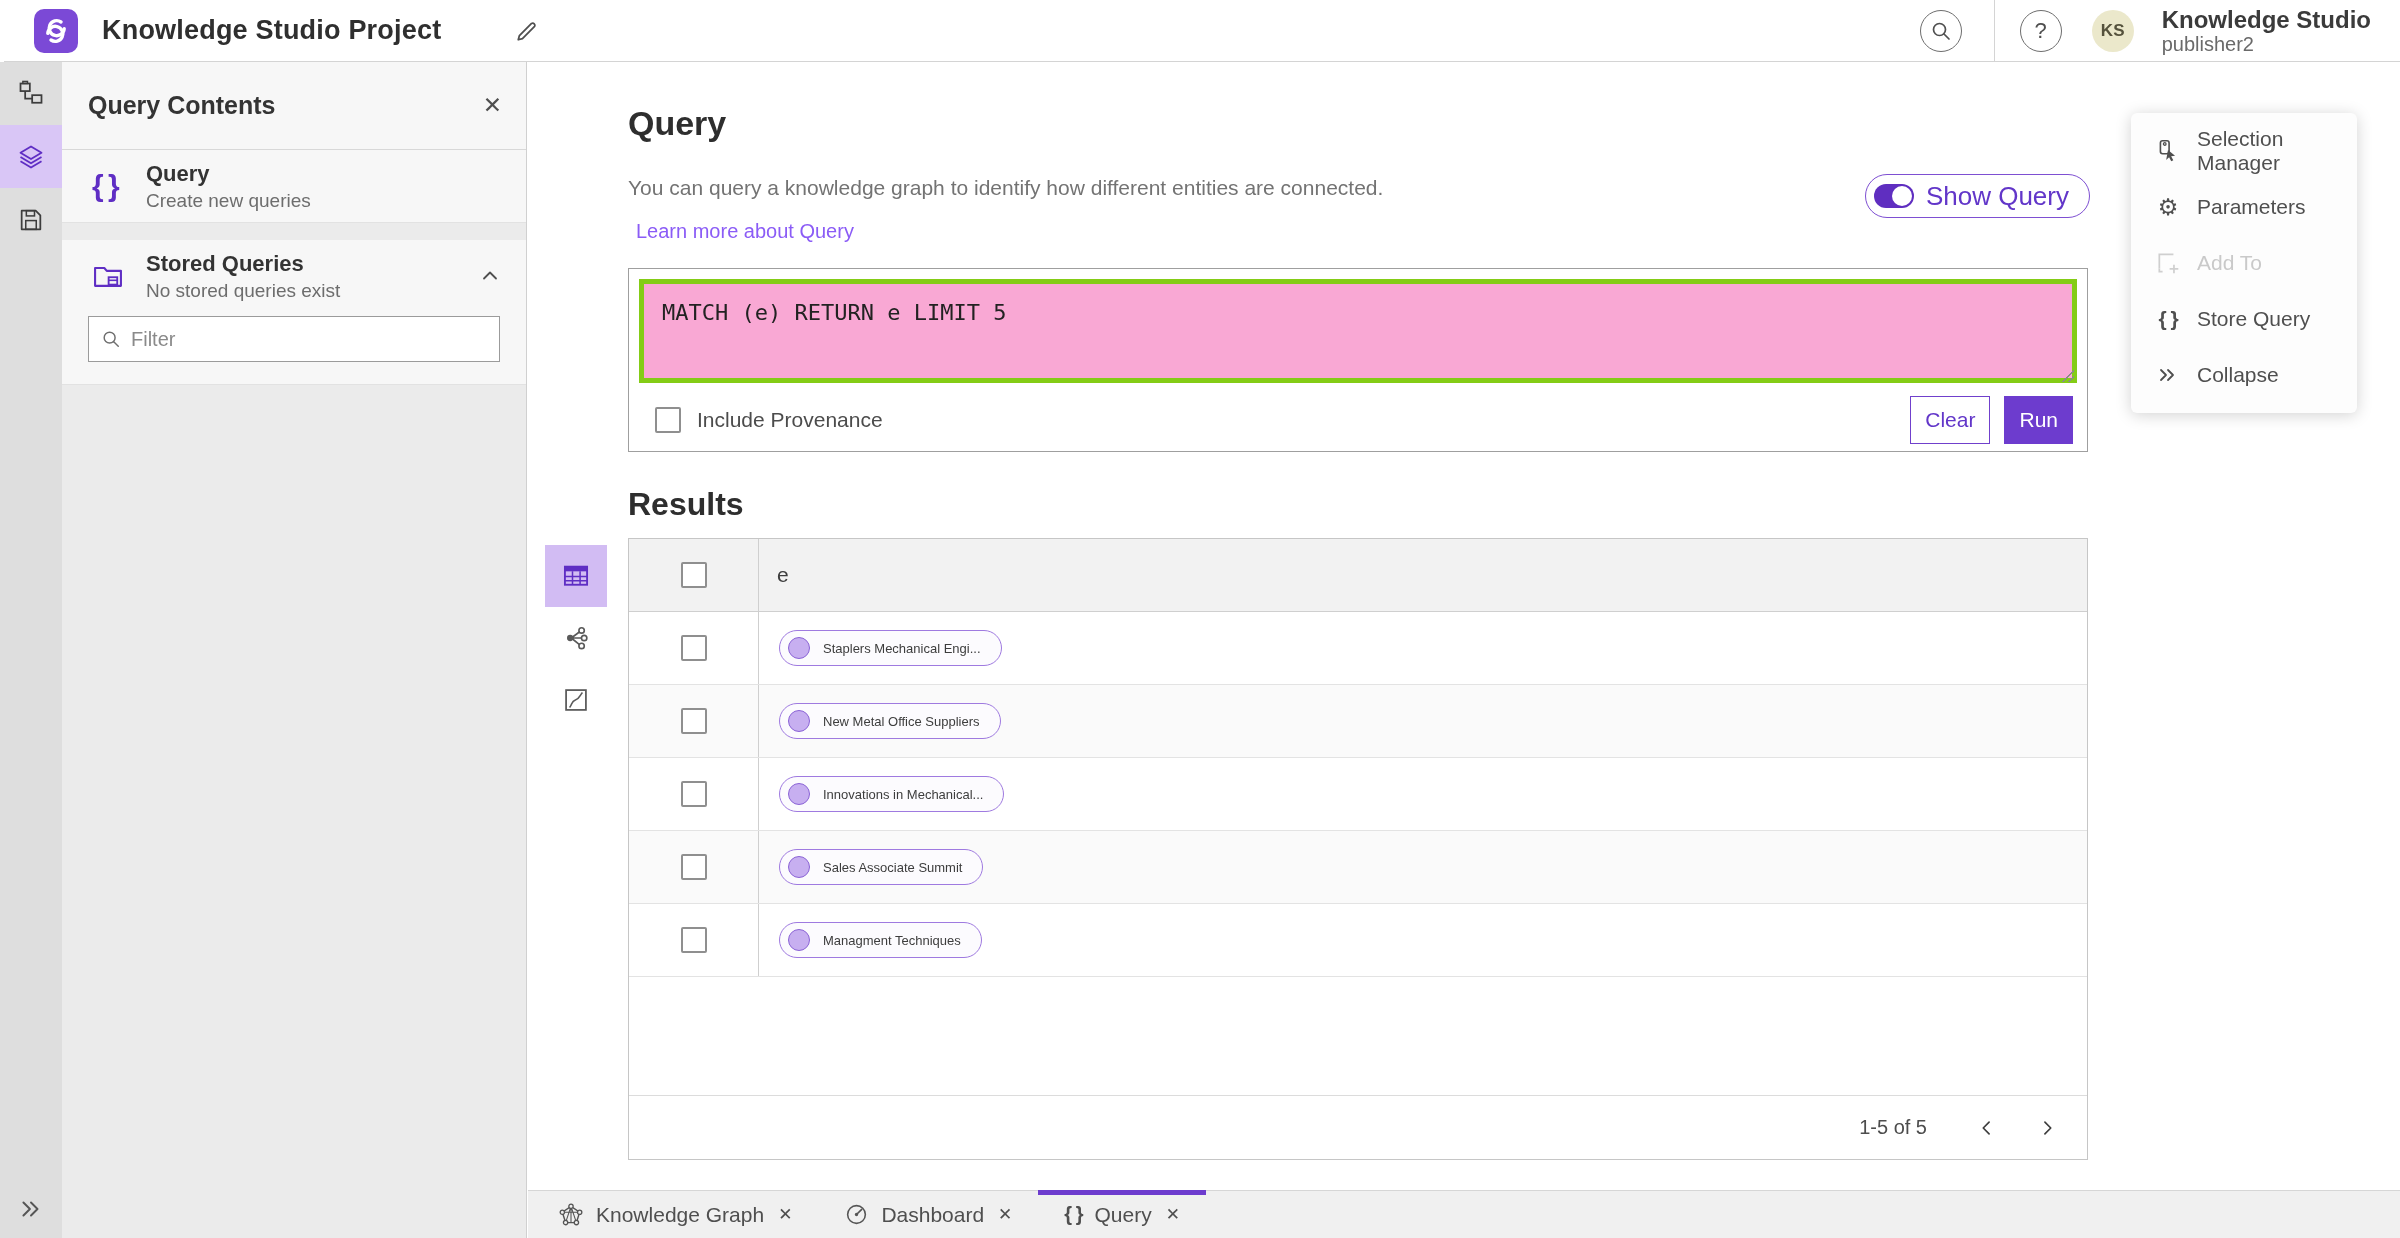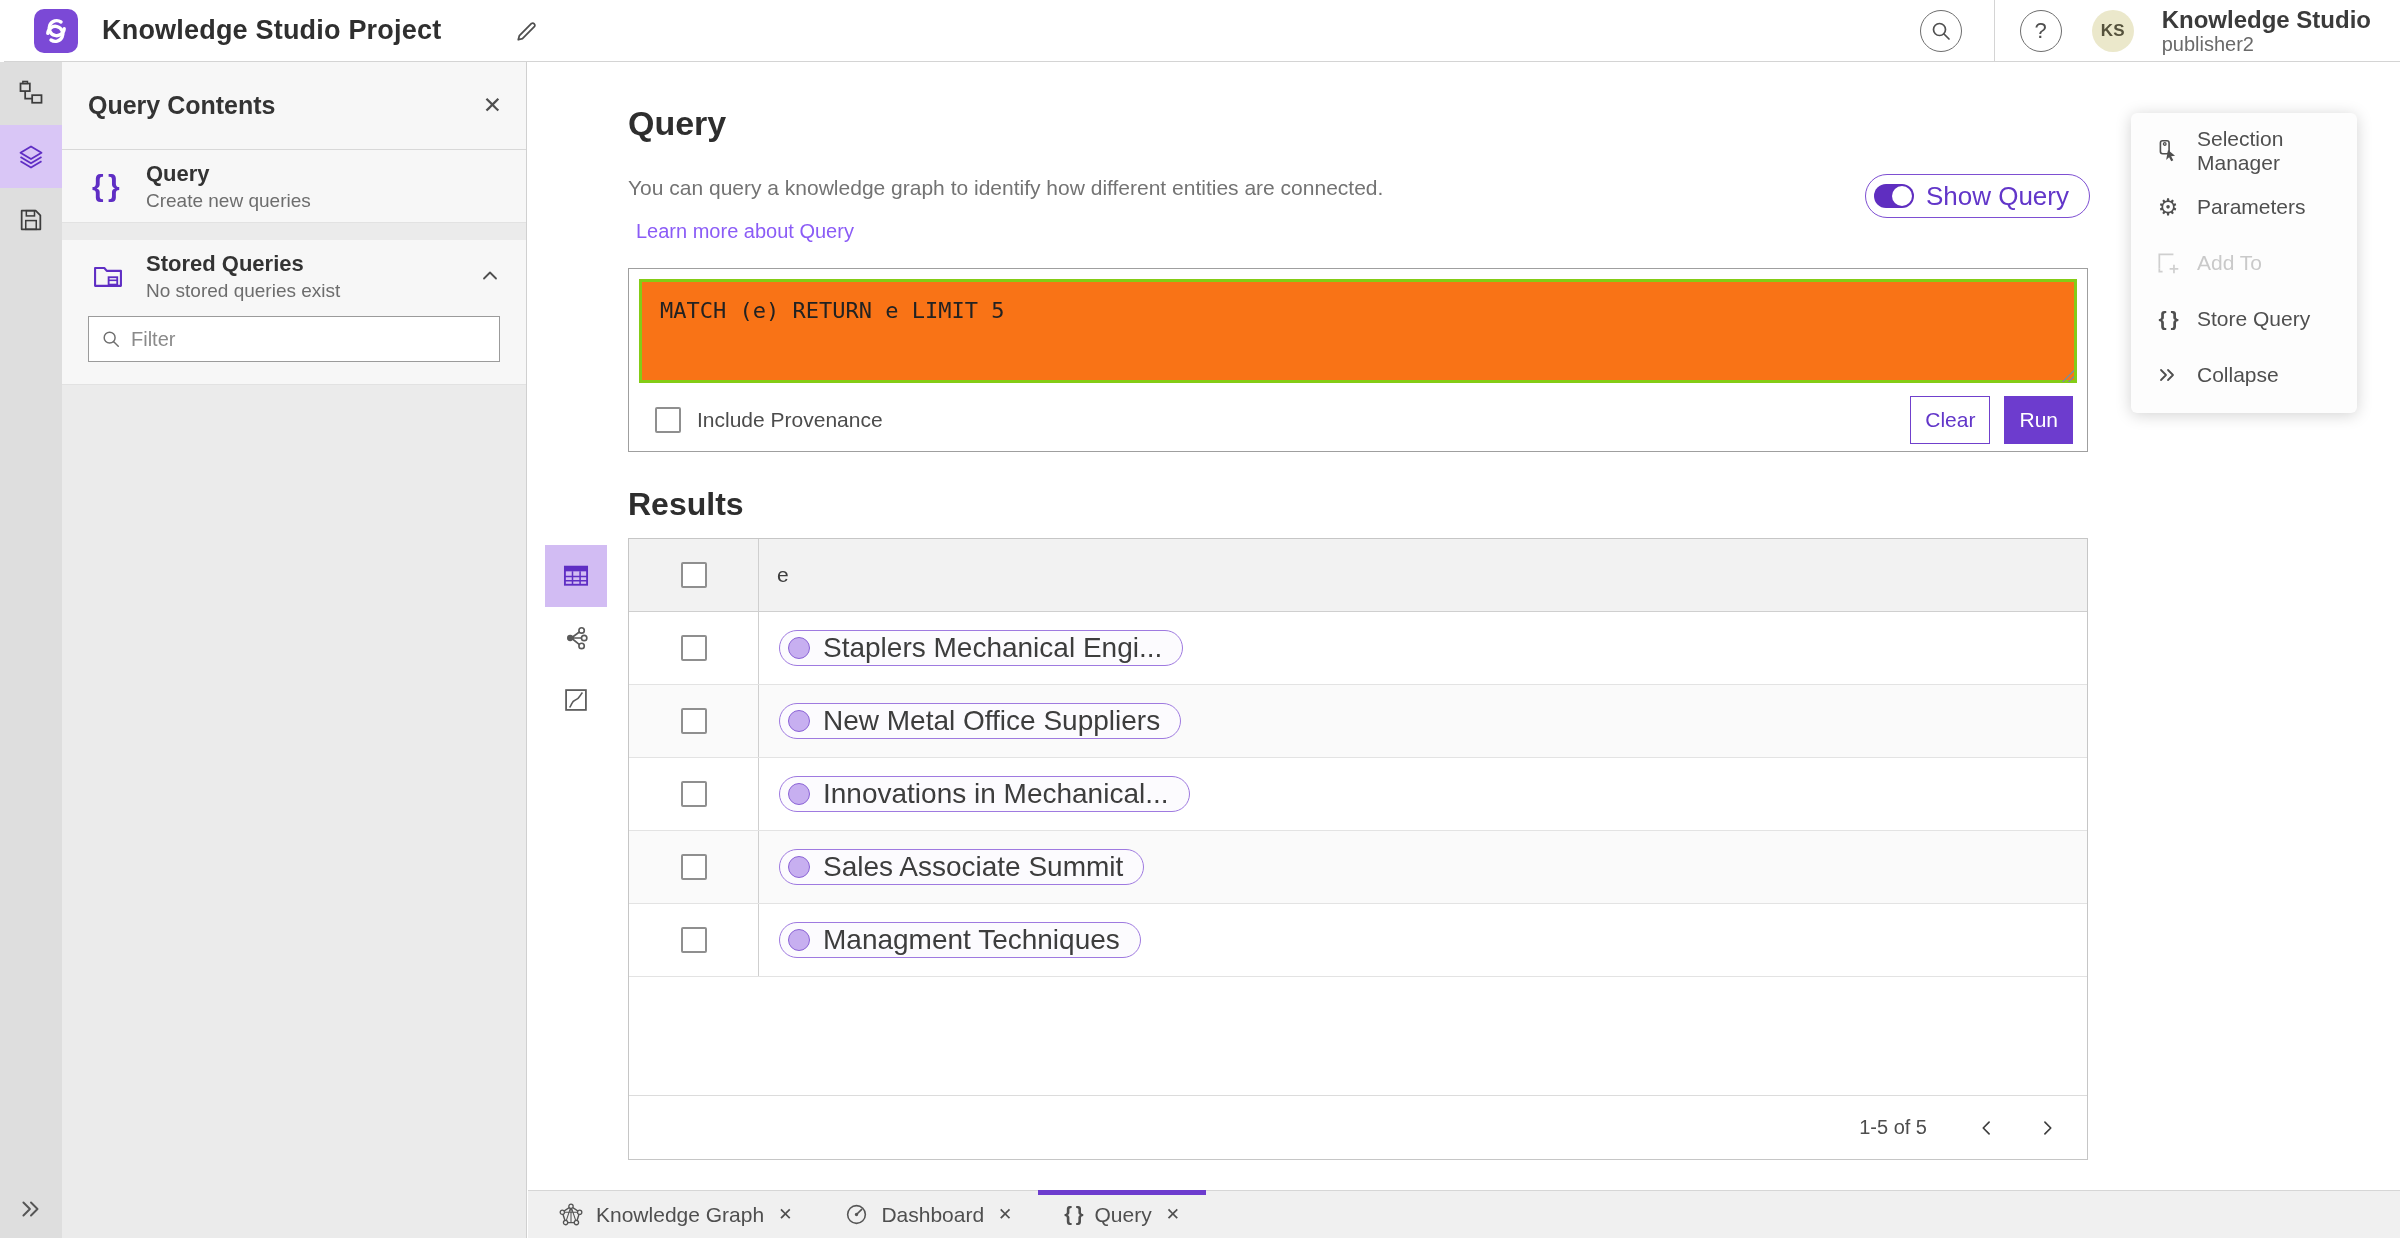--- a/index.html
+++ b/index.html
@@ -64,22 +64,22 @@
   .toggle-pill { position:absolute; right:310px; top:112px; height:44px; border:1.5px solid #7e4fd2;
     border-radius:22px; display:flex; align-items:center; gap:12px; padding:0 20px 0 8px;
     background:#fff; cursor:pointer; }
   .switch { width:40px; height:24px; background:#5f2ec0; border-radius:12px; position:relative; }
   .switch .knob { position:absolute; right:2px; top:2px; width:20px; height:20px; background:#fff; border-radius:50%; }
   .toggle-label { font-size:26px; color:#6236c9; font-weight:500; }
 
   .query-box { position:absolute; left:100px; top:206px; width:1460px; height:184px;
     border:1px solid #9f9f9f; background:#fff; }
   .query-textarea { position:absolute; left:10px; top:10px; width:1438px; height:104px; resize:none;
-    border:3px solid #84cc16; padding:14px 18px; font-family:"DejaVu Sans Mono","Liberation Mono",monospace;
-    font-size:22px; color:#222; outline:none; line-height:1.35; background:#f97316; }
+    border:5px solid #84cc16; padding:14px 18px; font-family:"DejaVu Sans Mono","Liberation Mono",monospace;
+    font-size:22px; color:#222; outline:none; line-height:1.35; background:#f9a8d4; }
   .resize-corner { position:absolute; right:13px; top:100px; width:13px; height:13px; pointer-events:none;
     background:repeating-linear-gradient(-45deg, transparent, transparent 3px, #8a8a8a 3px, #8a8a8a 4.5px);
     clip-path:polygon(100% 0, 100% 100%, 0 100%); }
   .query-footer { position:absolute; left:0; right:0; bottom:0; height:62px; display:flex; align-items:center;
     padding:0 14px 0 26px; }
   .checkbox { width:26px; height:26px; border:2px solid #8f8f8f; border-radius:2px; background:#fff;
     display:inline-block; cursor:pointer; flex:none; }
   .prov-label { font-size:21px; color:#4c4c4c; margin-left:16px; }
   .spacer { flex:1; }
   .btn { height:48px; min-width:68px; padding:0 14px; font-size:21px; font-family:inherit; cursor:pointer; }
@@ -97,21 +97,21 @@
     border:1px solid #c6c6c6; background:#fff; display:flex; flex-direction:column; }
   .t-header { height:73px; flex:none; background:#f2f2f2; border-bottom:1px solid #cfcfcf; display:flex; }
   .t-cb-cell { width:130px; flex:none; border-right:1px solid #cfcfcf; display:flex; align-items:center; justify-content:center; }
   .t-e-cell { flex:1; display:flex; align-items:center; padding-left:18px; font-size:21px; color:#3d3d3d; }
   .t-row { height:73px; flex:none; border-bottom:1px solid #e3e3e3; display:flex; background:#fff; }
   .t-row:nth-child(odd) { background:#fafafa; }
   .t-pill-cell { flex:1; display:flex; align-items:center; padding-left:20px; }
   .pill { display:inline-flex; align-items:center; gap:13px; height:36px; padding:0 20px 0 8px;
     border:1.5px solid #9f7ae0; border-radius:19px; background:#fcfbfe; cursor:pointer; }
   .pill-dot { width:22px; height:22px; border-radius:50%; background:#c7aff0; border:1.5px solid #8b63d6; flex:none; }
-  .pill-label { font-size:28px; color:#3d3d3d; white-space:nowrap; }
+  .pill-label { font-size:13px; color:#3d3d3d; white-space:nowrap; }
   .t-empty { flex:1; }
   .t-footer { height:64px; flex:none; border-top:1px solid #dcdcdc; display:flex; align-items:center;
     justify-content:flex-end; padding-right:24px; }
   .page-label { font-size:20px; color:#4d4d4d; margin-right:44px; }
   .page-btn { background:none; border:none; cursor:pointer; display:flex; padding:6px; }
   .page-btn.prev { margin-right:28px; }
 
   
   .actions-card { position:absolute; right:43px; top:51px; width:226px; background:#fdfdfd;
     border-radius:6px; box-shadow:0 2px 16px rgba(0,0,0,.18); padding:10px 0; z-index:15; }

